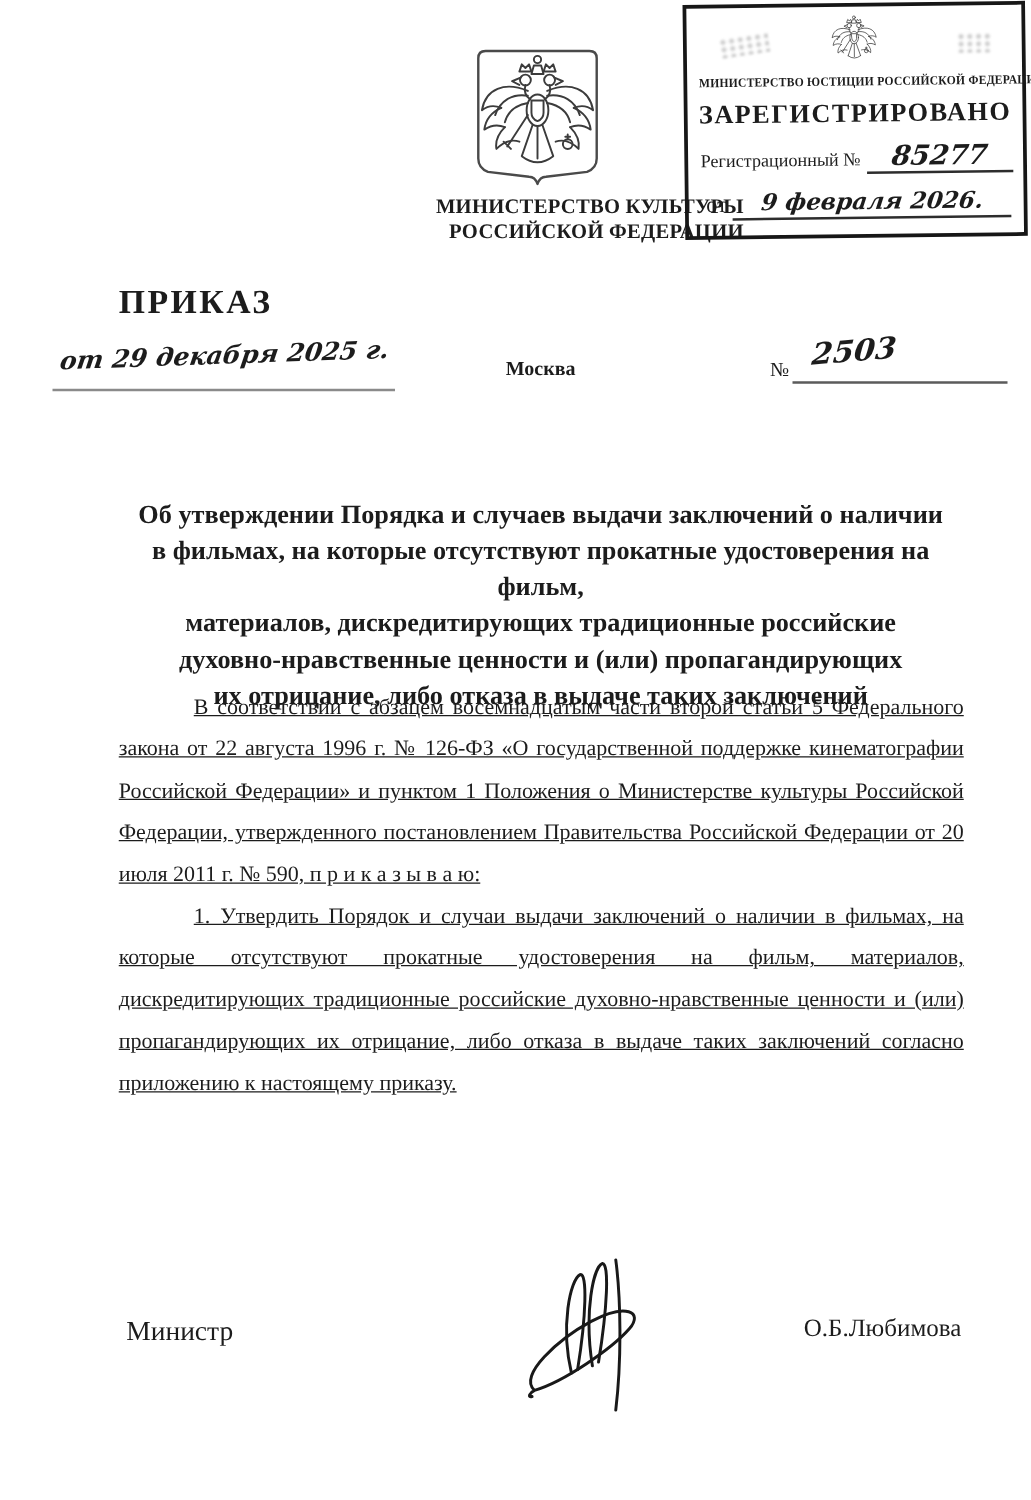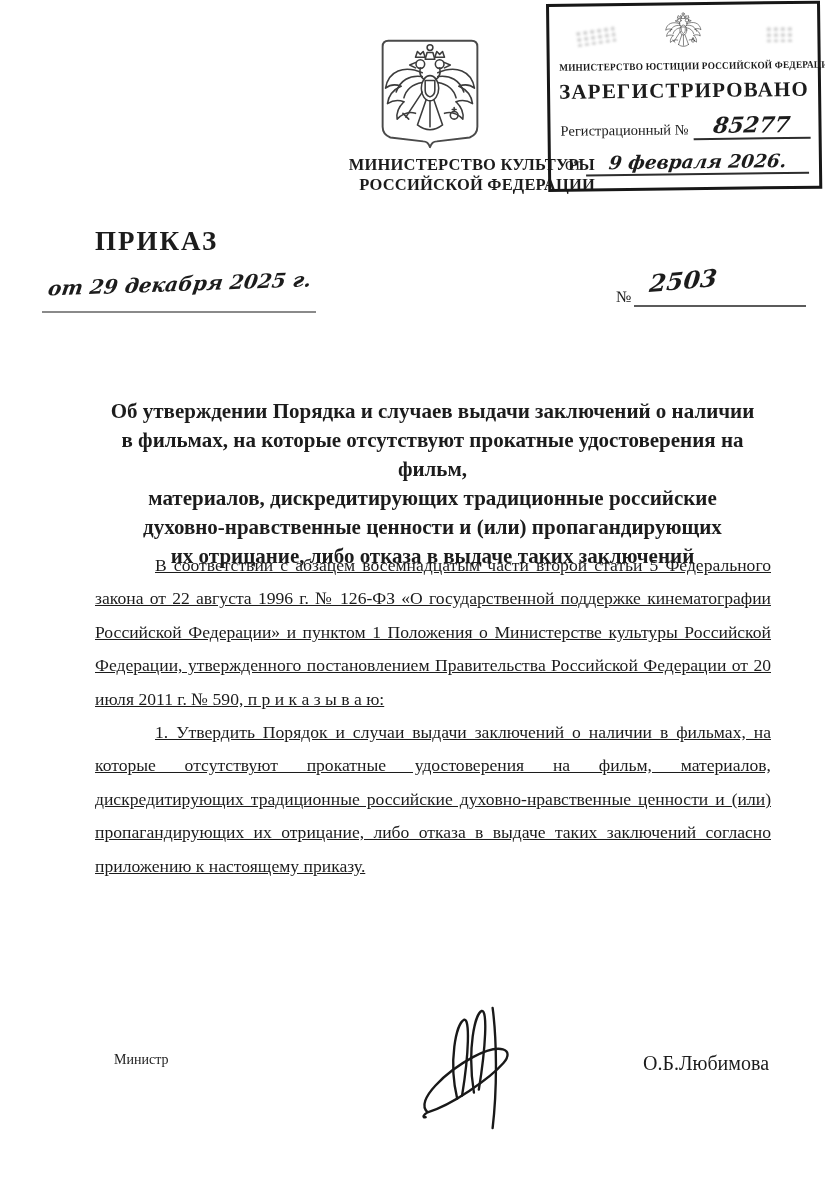--- a/index.html
+++ b/index.html
@@ -60,21 +60,21 @@
   .u-no{position:absolute;left:634px;top:305px;width:172px;border-top:2px solid #5b5b5b;}
   
   .subject{
     position:absolute;left:95px;top:397px;width:675px;text-align:center;
     font-weight:bold;font-size:21px;line-height:29px;white-space:pre-line;
   }
   
   .body{position:absolute;left:95px;top:549px;width:676px;font-size:17.6px;line-height:33.4px;text-align:justify;}
   .body p{margin:0;text-indent:60px;text-decoration:underline;}
   
-  .sig-position{position:absolute;left:114px;top:1052px;font-size:14px;}
+  .sig-position{position:absolute;left:101px;top:1052px;font-size:22px;}
   .sig-name{position:absolute;left:643px;top:1052px;font-size:20px;}
   .sig-svg{position:absolute;left:412px;top:1002px;width:112px;height:128px;}
   .sig-svg path{fill:none;stroke:#191919;stroke-width:2.4;stroke-linecap:round;}
 </style>
 </head>
 <body>
 
 <div id="page">
 
   <svg class="arms lineart" viewBox="0 0 110 120" aria-hidden="true">
@@ -132,20 +132,21 @@
       <span class="val"><span class="hand">9 февраля 2026.</span></span>
     </div>
   </div>
 
   <div class="order-title">ПРИКАЗ</div>
 
   <div class="meta-date">
     <span class="hand">от 29 декабря 2025 г.</span>
   </div>
   <div class="u-date"></div>
+  <div class="meta-city">Москва</div>
   <div class="meta-no-label">№</div>
   <div class="meta-no-value">
     <span class="hand">2503</span>
   </div>
   <div class="u-no"></div>
 
   <div class="subject">Об утверждении Порядка и случаев выдачи заключений о наличии
 в фильмах, на которые отсутствуют прокатные удостоверения на фильм,
 материалов, дискредитирующих традиционные российские
 духовно-нравственные ценности и (или) пропагандирующих

